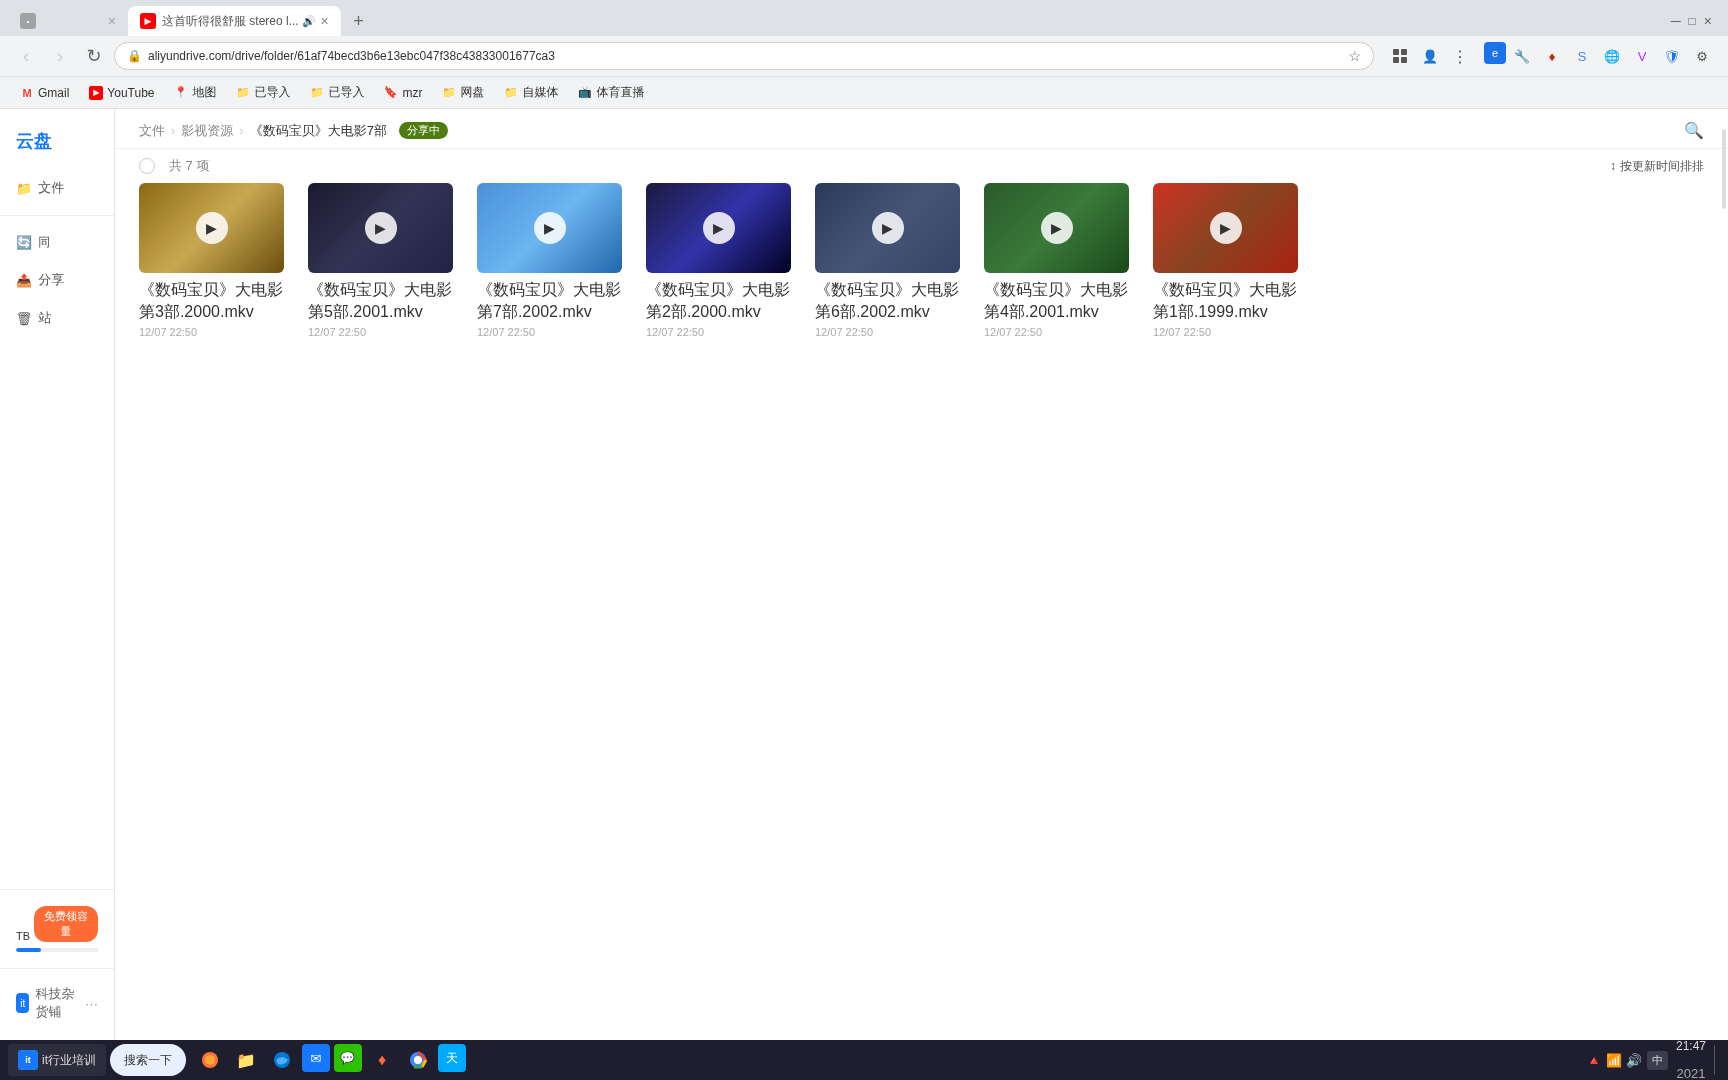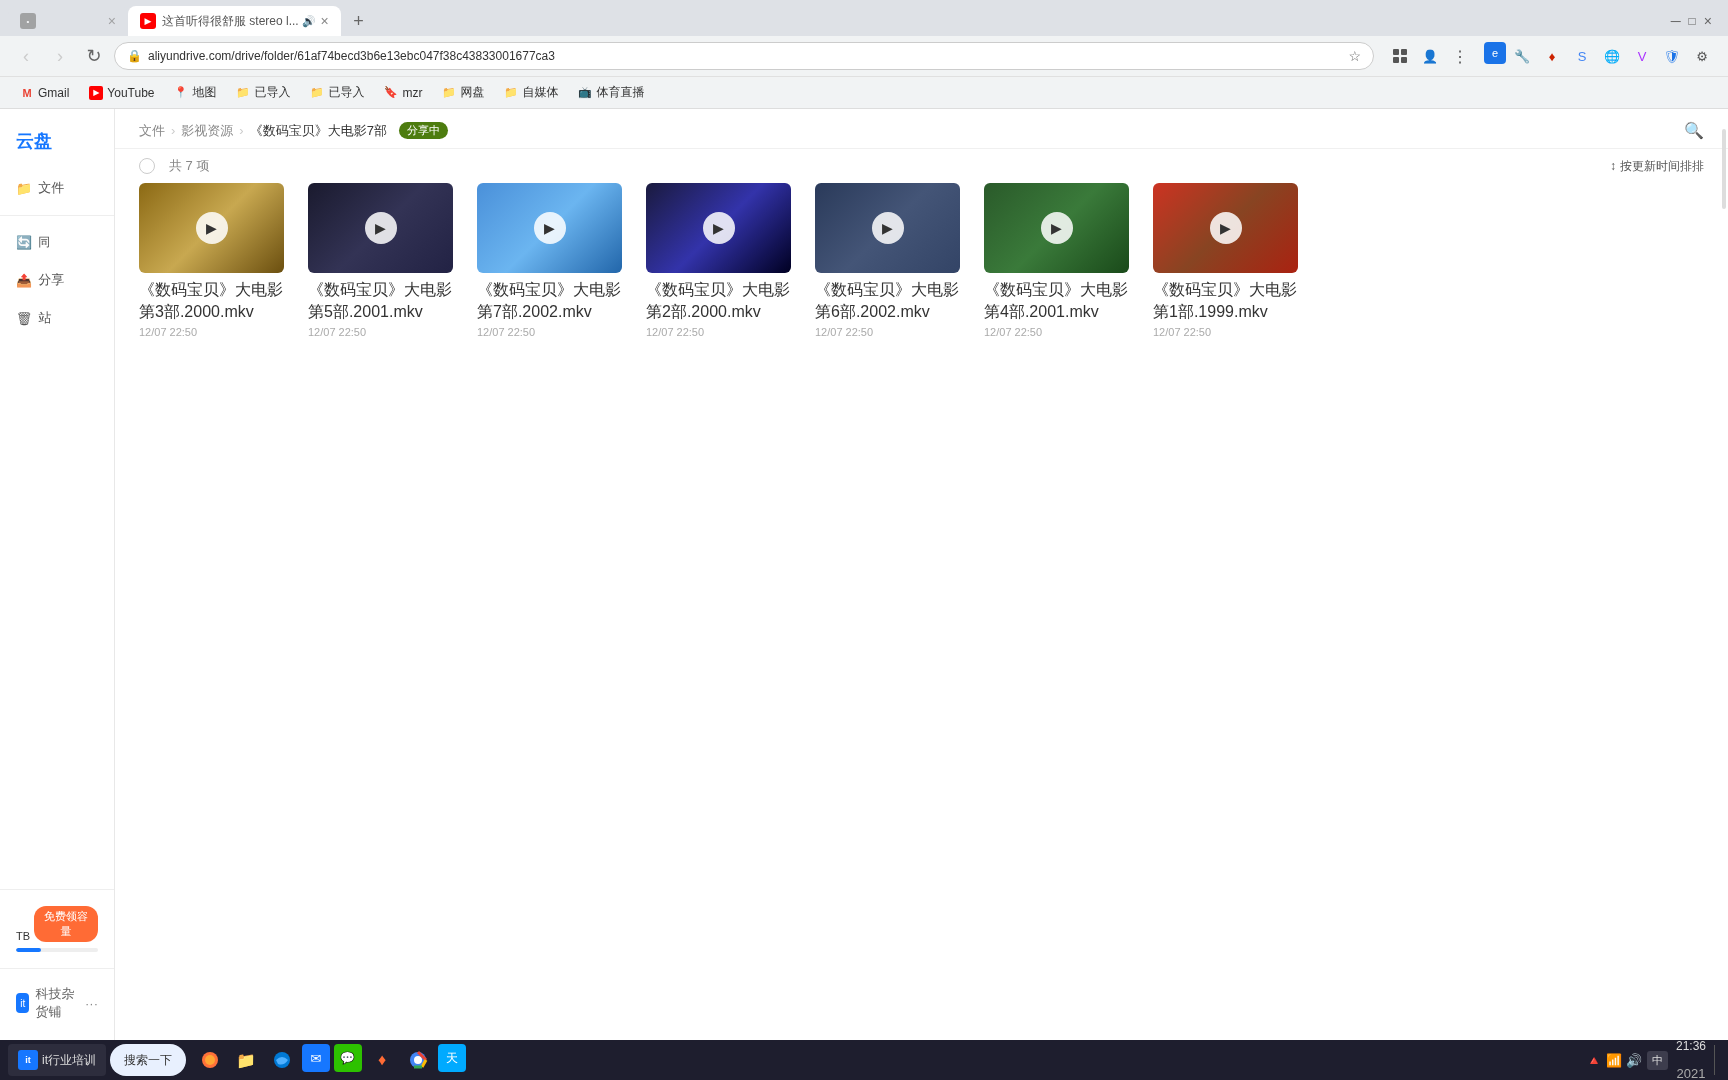--- a/index.html
+++ b/index.html
@@ -365,18 +365,18 @@
   </div>
 
   <div class="taskbar-right">
     <div class="taskbar-sys-icons">
       <span style="font-size:13px; color:#ccc;">🔺</span>
       <span style="font-size:13px; color:#ccc;">📶</span>
       <span style="font-size:13px; color:#ddd;">🔊</span>
       <span style="font-size:11px; color:#ddd; background:#3d3d4d; padding:2px 5px; border-radius:3px;">中</span>
     </div>
     <div class="taskbar-clock">
-      <div style="font-size:12px; color:#ddd; line-height:1.3;">21:36</div>
+      <div style="font-size:12px; color:#ddd; line-height:1.3;">21:47</div>
       <div style="font-size:13px; color:#aaa;margin-top:12px;">2021</div>
     </div>
     <span style="width:6px; height:30px; border-left:1px solid #555; cursor:pointer;"></span>
   </div>
 </div>
 
 </body></html>

